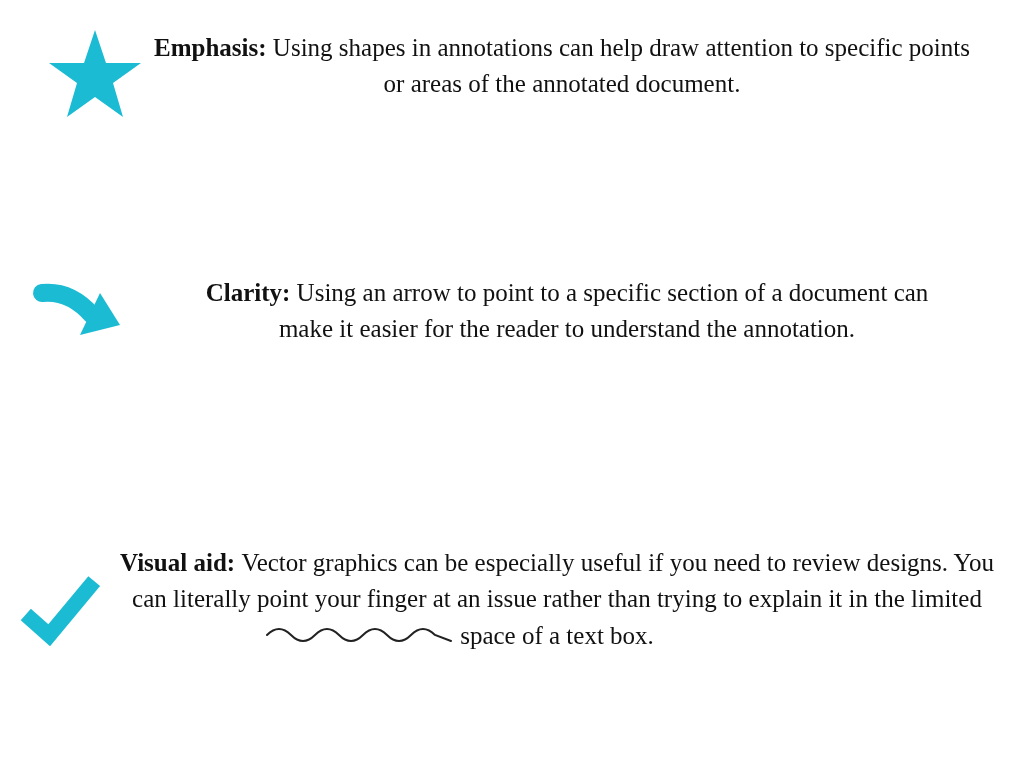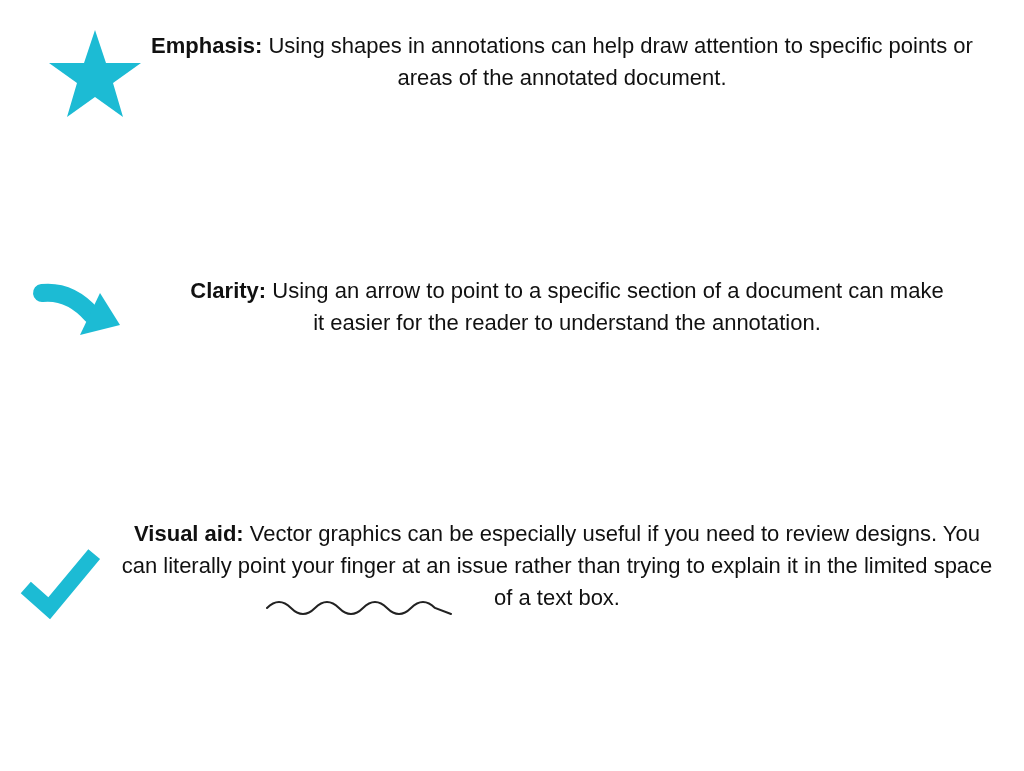--- a/index.html
+++ b/index.html
@@ -20,25 +20,26 @@
       display: flex;
       align-items: flex-start;
     }
     .icon-container {
       flex-shrink: 0;
       display: flex;
       align-items: center;
       justify-content: center;
     }
     .text-block {
-      font-size: 22px;
+      font-size: 25px;
       line-height: 1.45;
       color: #111111;
       text-align: center;
       font-weight: 400;
+      font-family: Liberation Serif, serif;
     }
     .text-block strong {
       font-weight: 700;
     }
 
     
     .item-1 {
       top: 30px;
       left: 40px;
       right: 20px;
@@ -68,21 +69,21 @@
       margin-bottom: -25px;
       align-self: flex-start;
     }
     .item-2 .text-block {
       width: 100%;
       padding: 0 60px;
     }
 
     
     .item-3 {
-      top: 518px;
+      top: 545px;
       left: 10px;
       right: 20px;
     }
     .item-3 .icon-container {
       width: 100px;
       height: 100px;
       margin-top: 15px;
       margin-right: 10px;
     }
     .item-3 .text-block {

